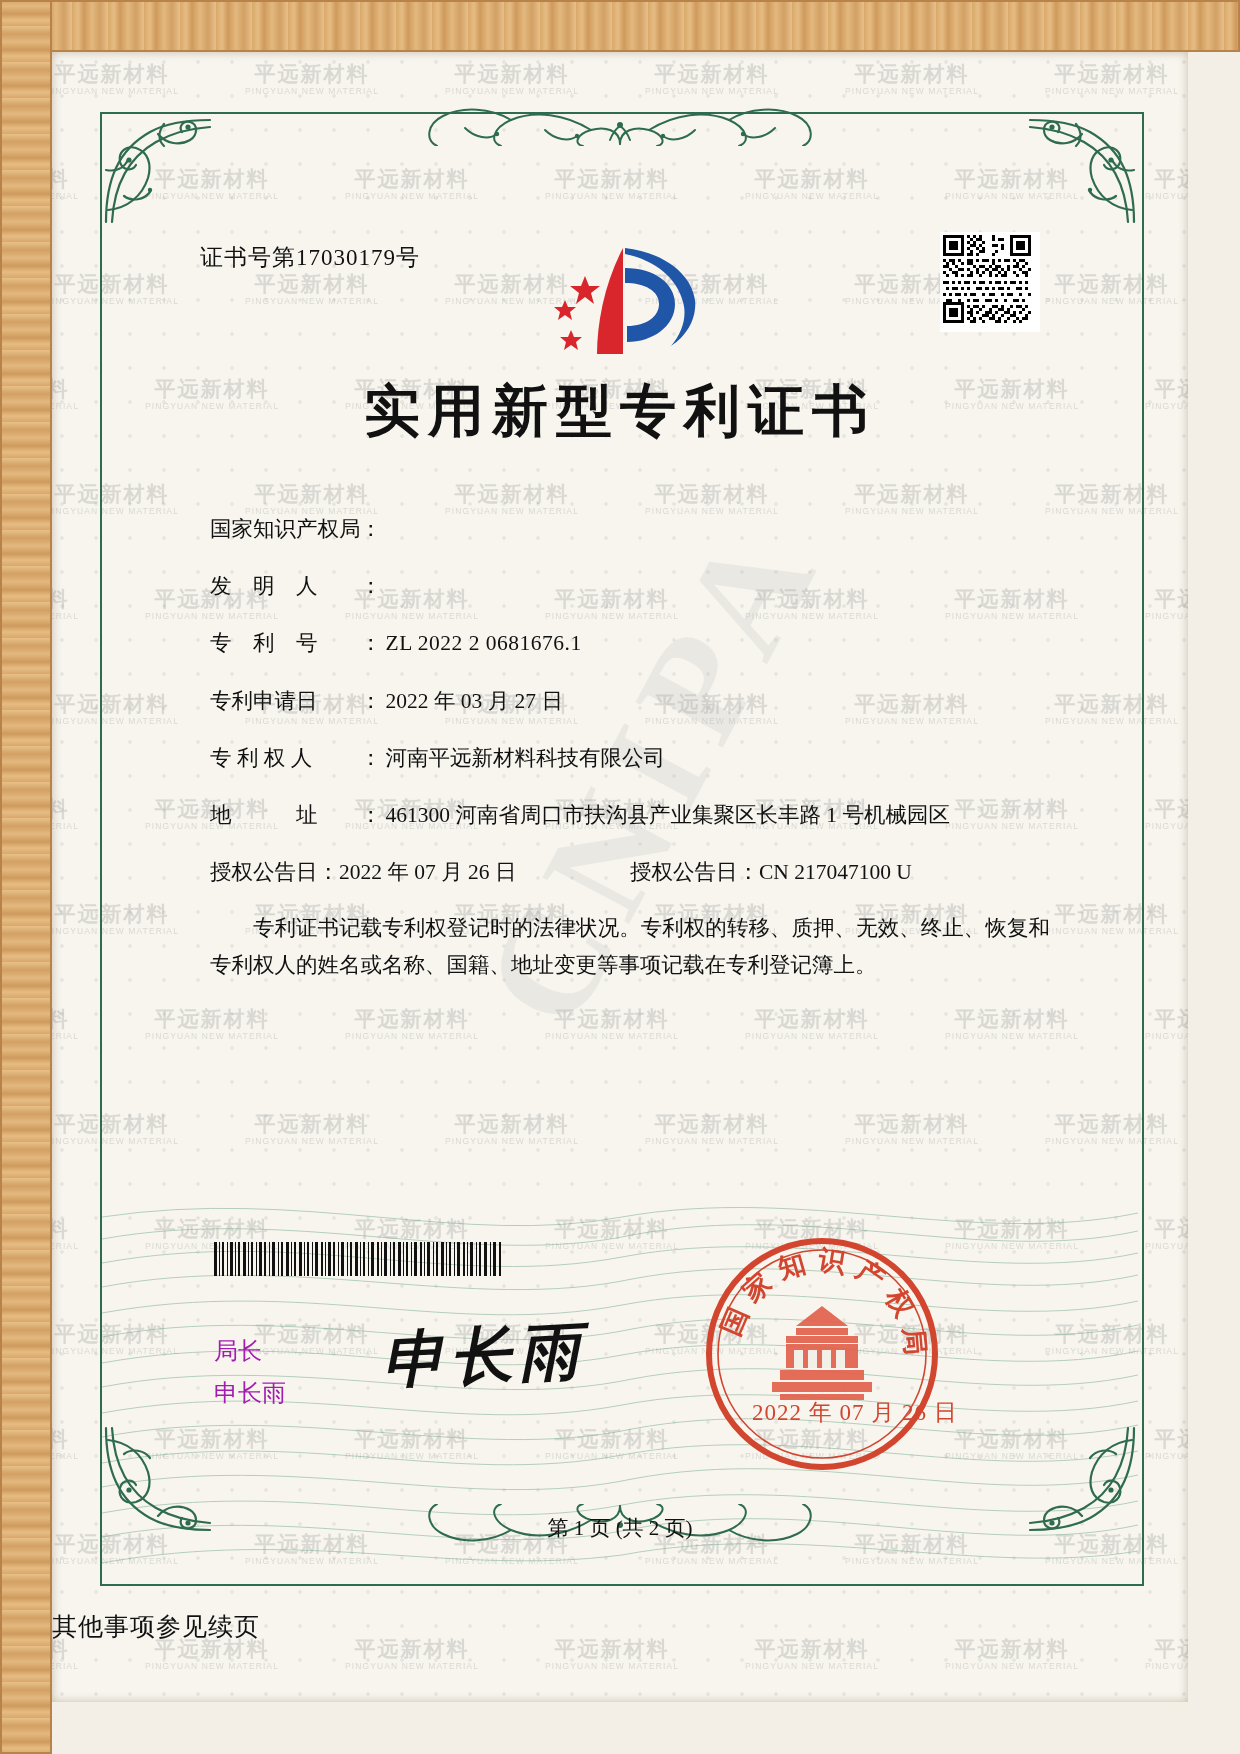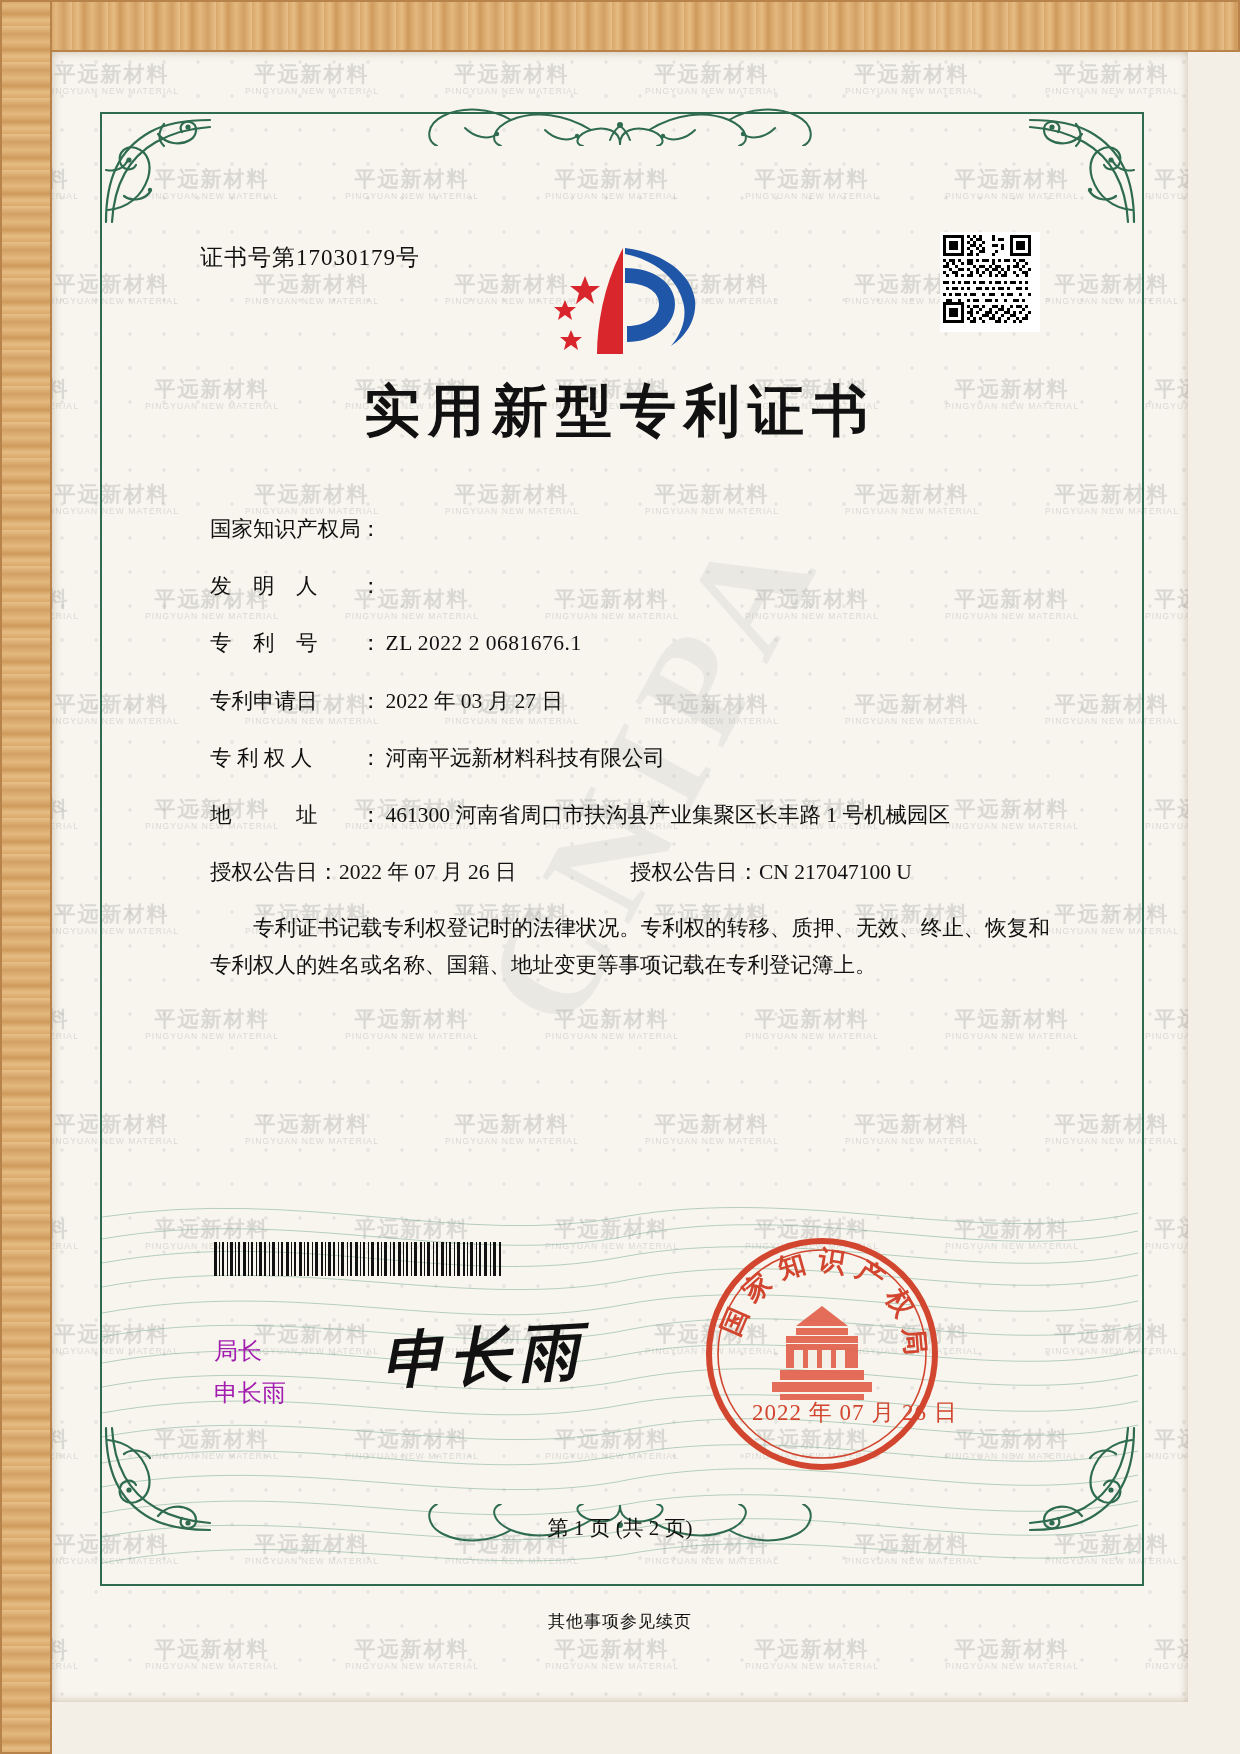--- a/index.html
+++ b/index.html
@@ -321,22 +321,22 @@
     left: 0; right: 0;
     top: 1462px;
     text-align: center;
     font-size: 21px;
     color: #111;
   }
   .footer-note {
     position: absolute;
     left: 0; right: 0;
     top: 1558px;
-    text-align: center;
-    font-size: 17px;
+    text-align: left;
+    font-size: 25px;
     color: #111;
     letter-spacing: 1px;
   }
 </style>
 </head>
 <body>
 
 <div id="page">
 
   <div class="wood-frame wood-top"></div>

